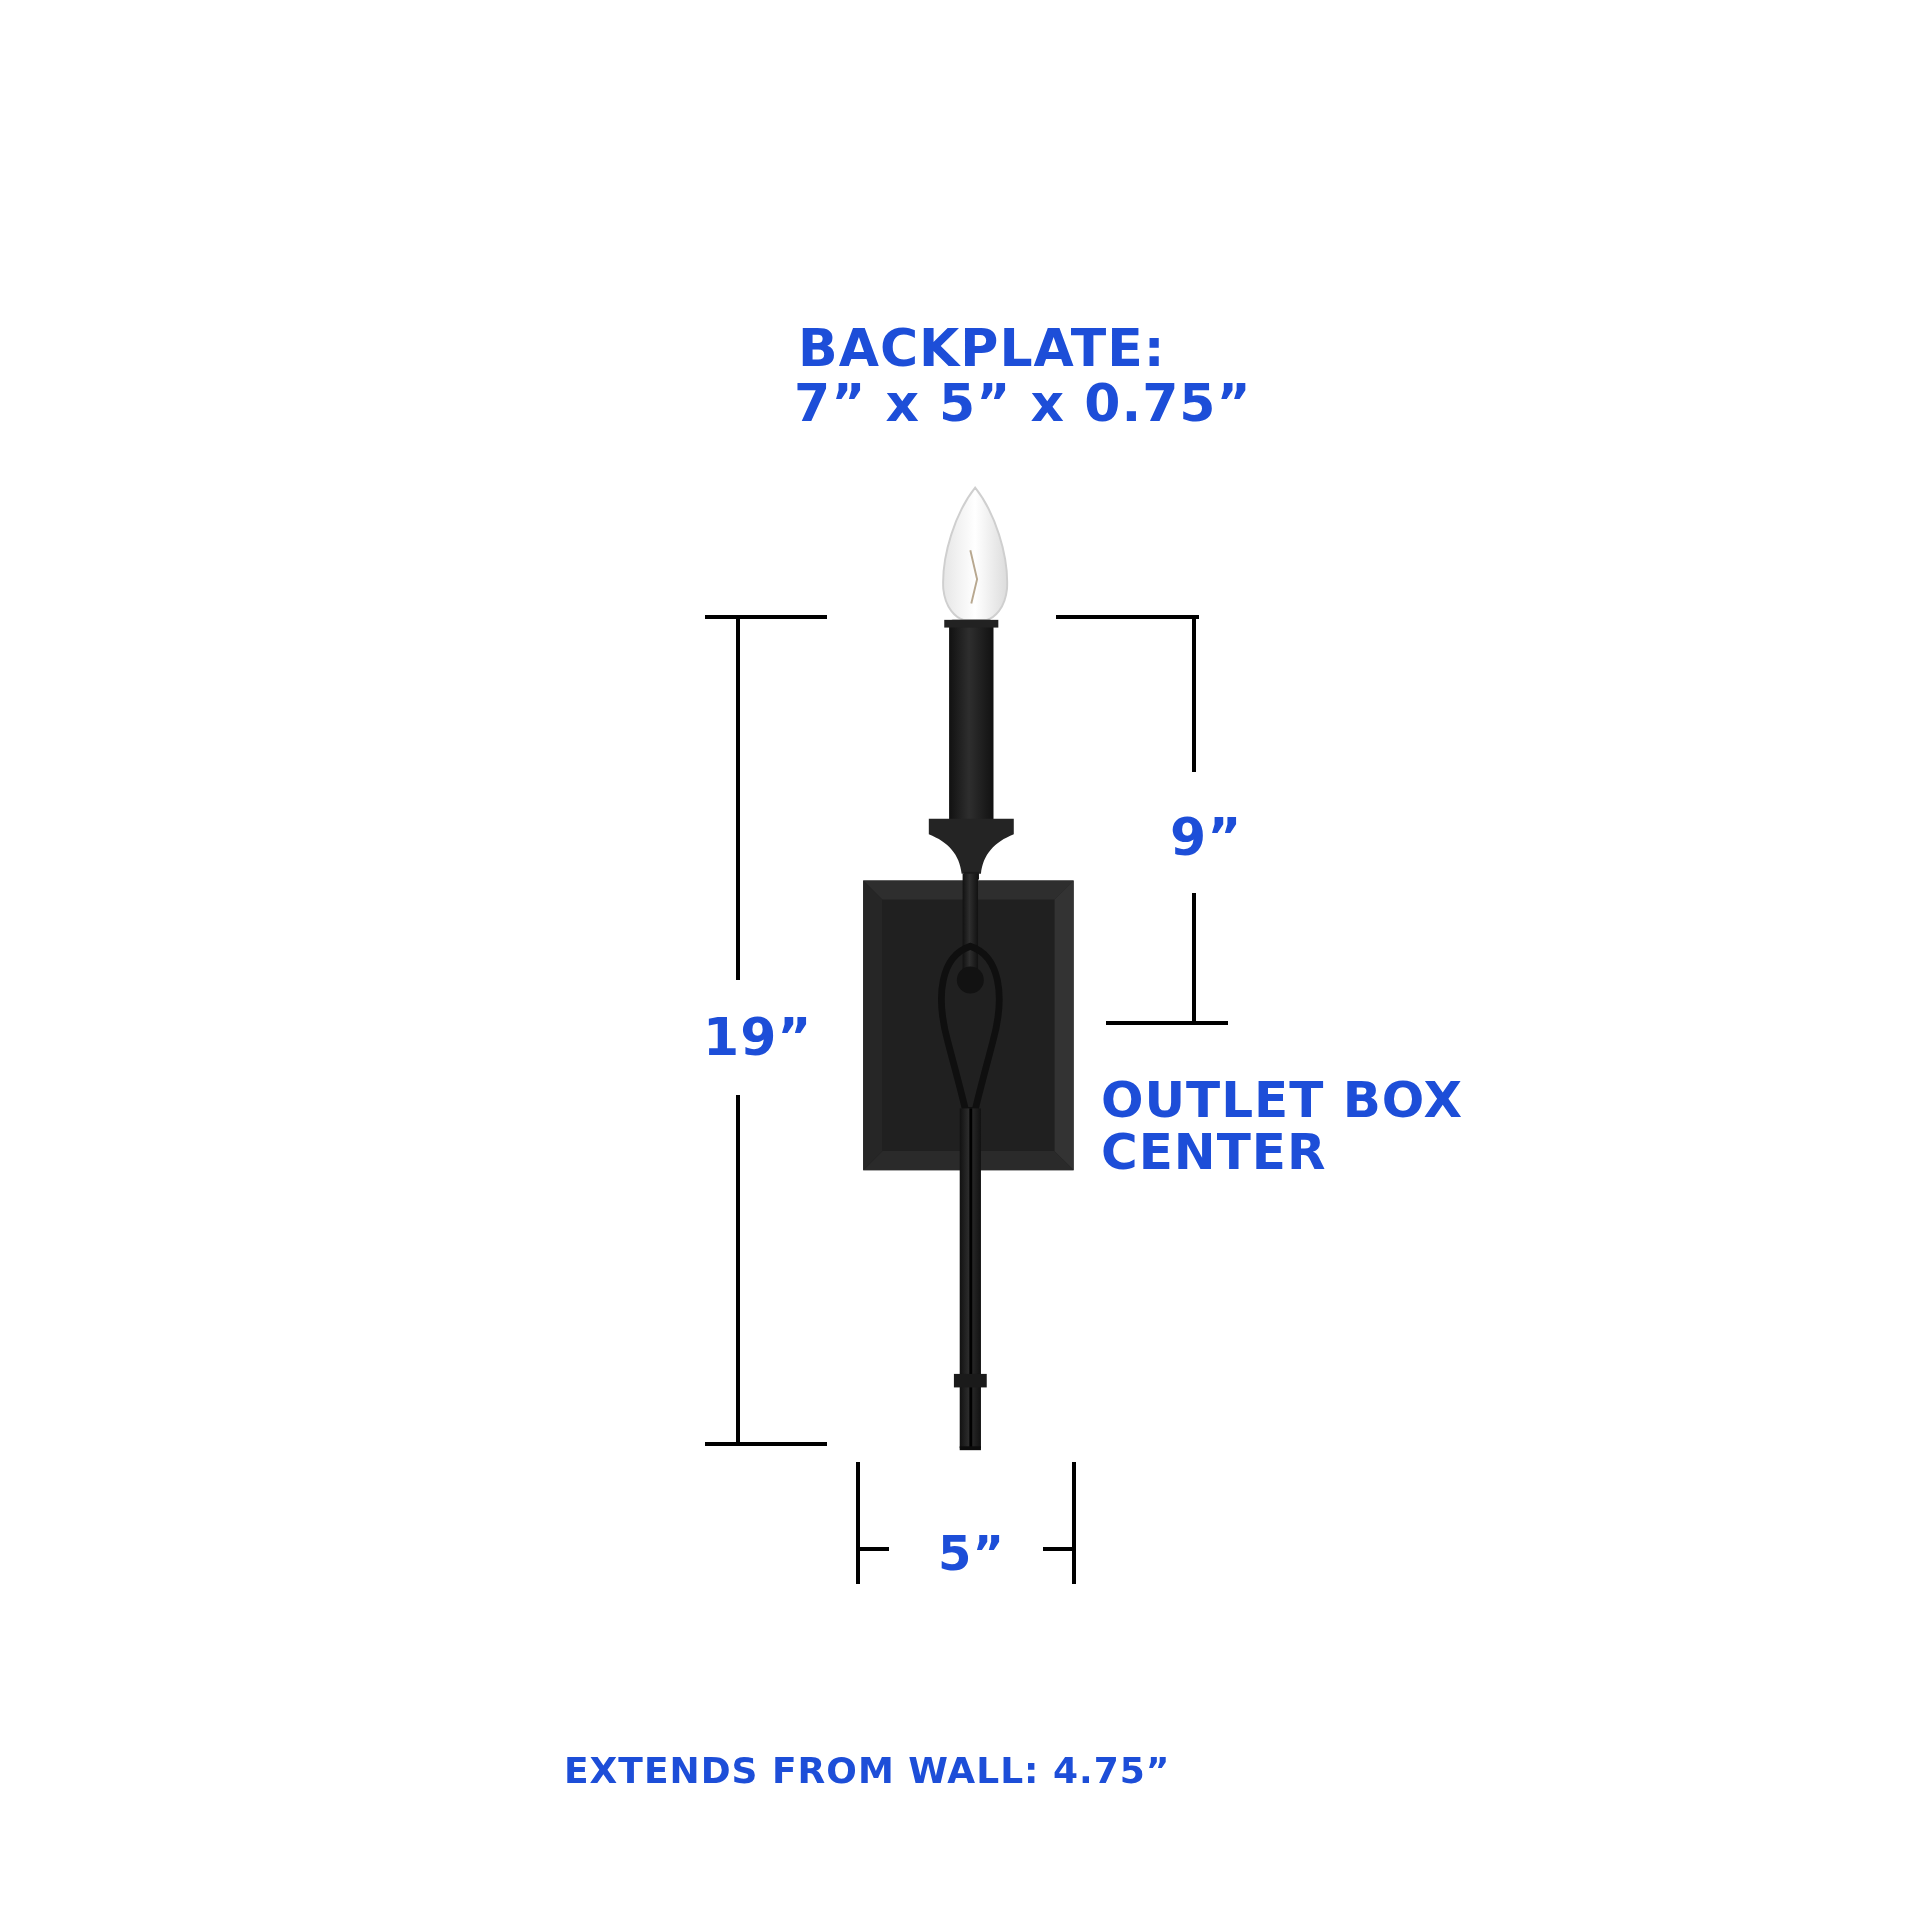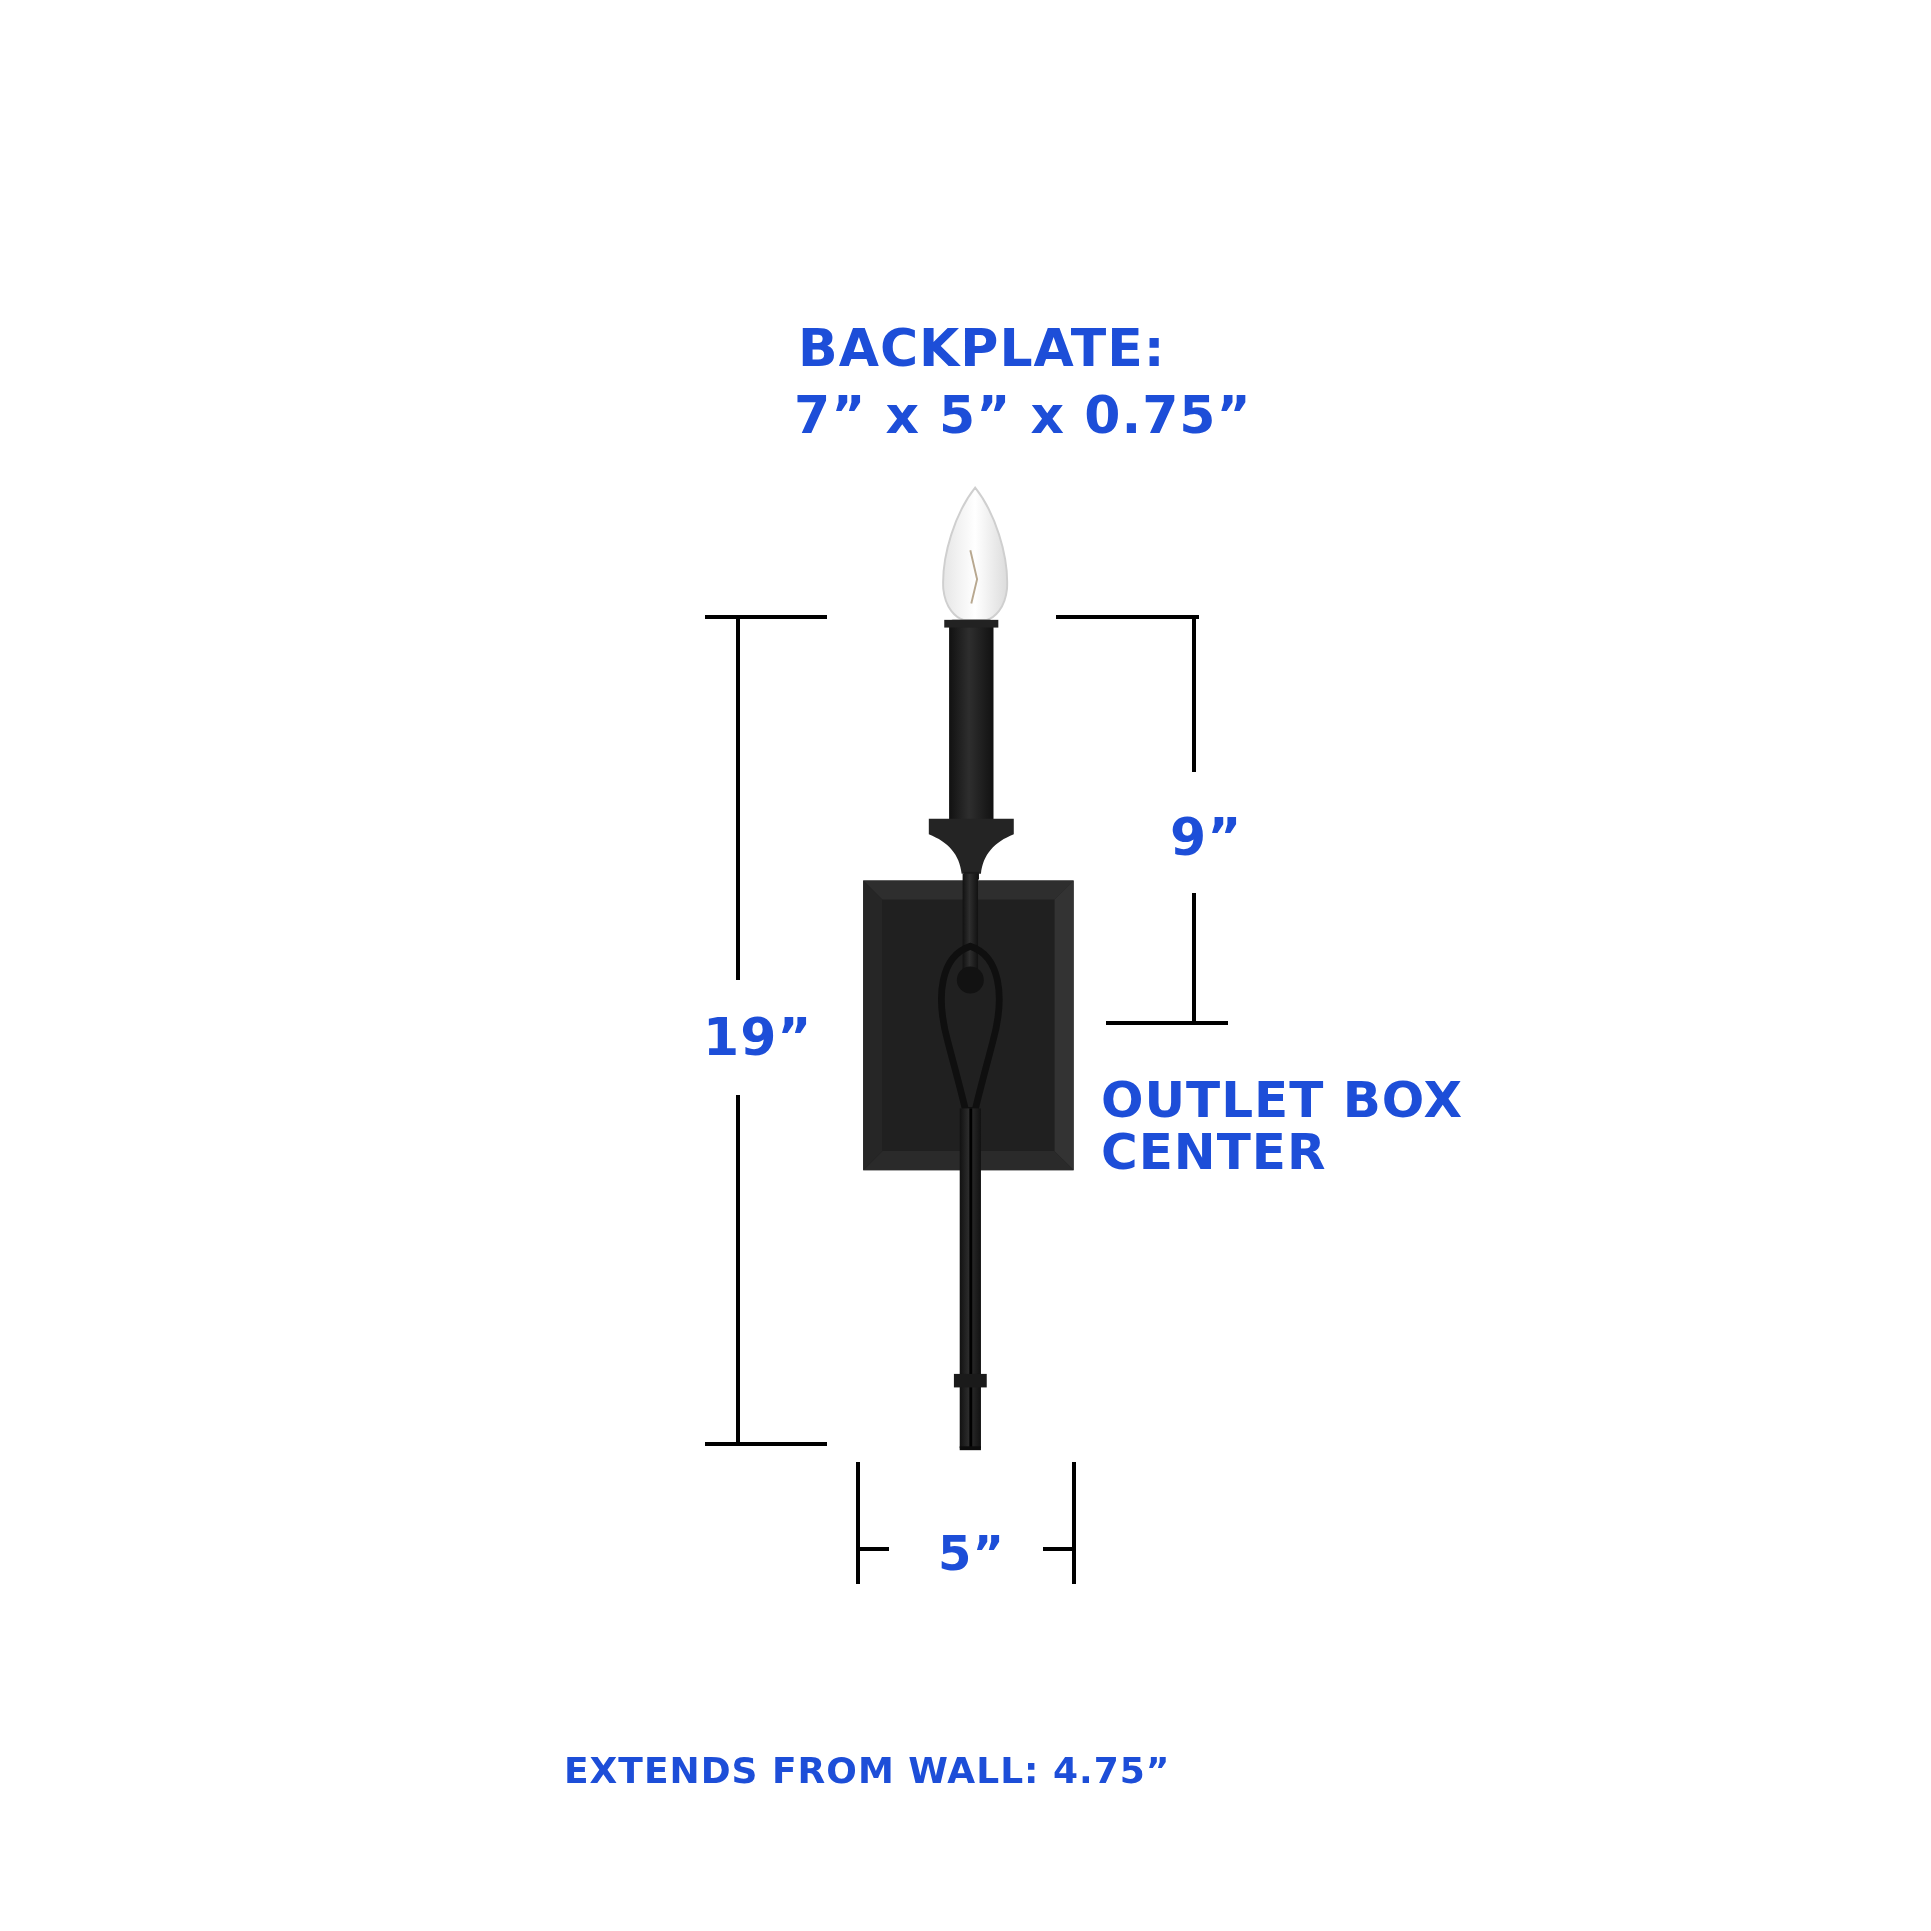--- a/index.html
+++ b/index.html
@@ -72,16 +72,16 @@
 <div class="lbl" style="left:1101px;top:1075px;font-size:50px;">OUTLET BOX</div>
 <div class="lbl" style="left:1101px;top:1127px;font-size:50px;">CENTER</div>
 
 <div class="ln" style="left:856px;top:1462px;width:3.9px;height:122px;"></div>
 <div class="ln" style="left:858px;top:1547px;width:31px;height:3.9px;"></div>
 <div class="ln" style="left:1072px;top:1462px;width:3.9px;height:122px;"></div>
 <div class="ln" style="left:1043px;top:1547px;width:31px;height:3.9px;"></div>
 <div class="lbl" style="left:938px;top:1529px;font-size:48px;">5”</div>
 
 <div class="lbl" style="left:798px;top:322px;font-size:52px;">BACKPLATE:</div>
-<div class="lbl" style="left:794px;top:389px;font-size:52px;">7” x 5” x 0.75”</div>
+<div class="lbl" style="left:794px;top:377px;font-size:52px;">7” x 5” x 0.75”</div>
 
 <div class="lbl" style="left:564px;top:1753px;font-size:36px;">EXTENDS FROM WALL: 4.75”</div>
 
 
 </body></html>

